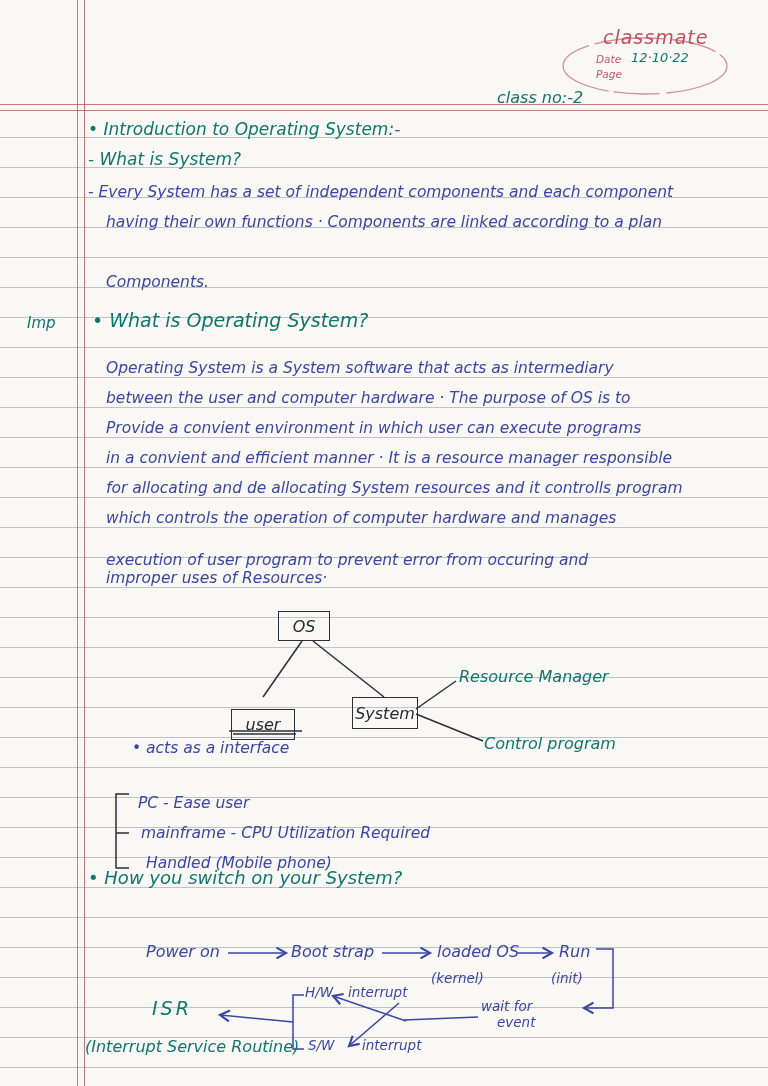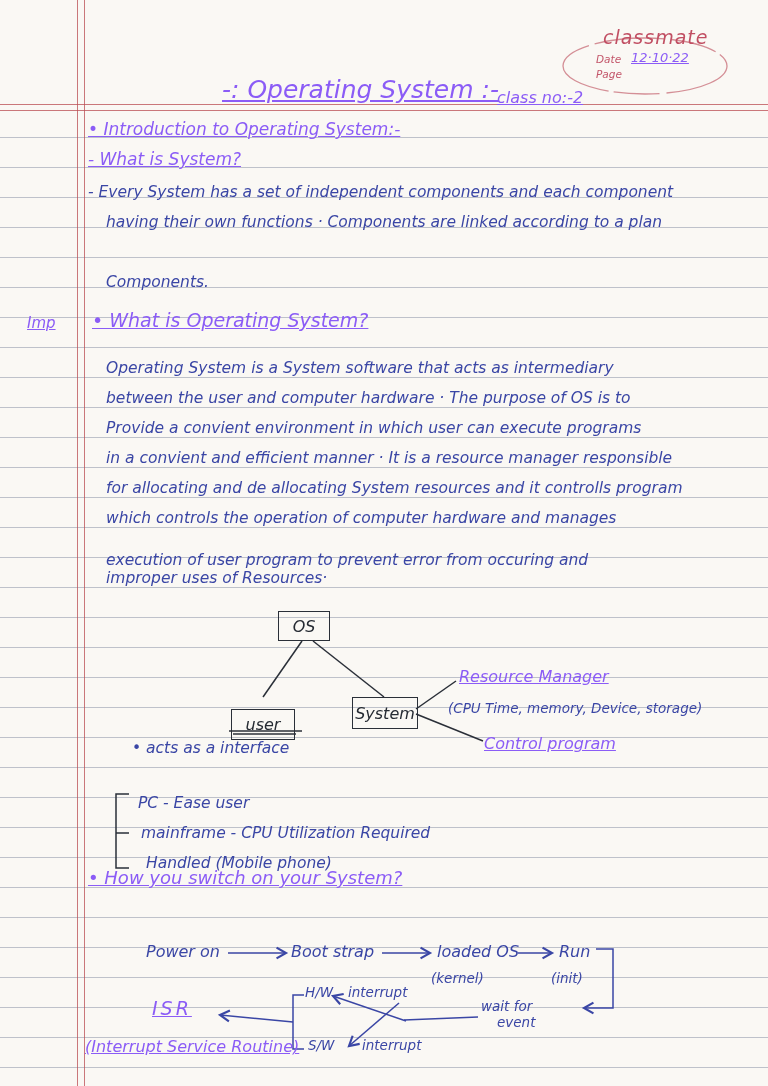--- a/index.html
+++ b/index.html
@@ -11,21 +11,21 @@
   .rules{
     position:absolute;left:0;top:137px;width:768px;height:946px;z-index:0;
     background:repeating-linear-gradient(to bottom,rgba(124,134,156,.48) 0 1px,transparent 1px 30px);
   }
   .vline,.hline{position:absolute;background:rgba(186,76,82,.75);z-index:1;}
   .vline{top:0;width:1px;height:1086px;}
   .hline{left:0;width:768px;height:1px;}
   svg.overlay{position:absolute;left:0;top:0;z-index:2;pointer-events:none;}
   .txt{position:absolute;white-space:nowrap;z-index:3;line-height:1.1;}
   .blue{color:#3a46a5;}
-  .black{color:#8b5cf6;text-decoration:underline;}
+  .black{color:#0f766e;}
   .brand{color:#c14f63;letter-spacing:1px;}
   .redsmall{color:#c3566a;}
   .box{
     position:absolute;z-index:3;border:1.6px solid #2a2f38;color:#262b33;
     display:flex;align-items:center;justify-content:center;background:transparent;
   }
   .b15{font-size:15.5px;}
   .b14{font-size:13.5px;}
 </style>
 </head>
@@ -69,21 +69,20 @@
       <path d="M304,995 H293 V1049 H304"></path>
       <path d="M293,1022 L220,1015" marker-end="url(#mB)"></path>
     </g>
   </svg>
 
   <div class="txt brand" style="left:603px;top:27px;font-size:19px;">classmate</div>
   <div class="txt redsmall" style="left:596px;top:54px;font-size:10.5px;">Date</div>
   <div class="txt black" style="left:631px;top:51px;font-size:13px;">12·10·22</div>
   <div class="txt redsmall" style="left:596px;top:69px;font-size:10.5px;">Page</div>
 
-  <div class="txt black" style="left:222px;top:76px;font-size:25px;">-: Operating System :-</div>
   <div class="txt black" style="left:497px;top:89px;font-size:16px;">class no:-2</div>
 
   <div class="txt black" style="left:88px;top:120px;font-size:17px;">• Introduction to Operating System:-</div>
   <div class="txt black" style="left:88px;top:150px;font-size:17px;">- What is System?</div>
   <div class="txt blue b15" style="left:88px;top:184px;">- Every System has a set of independent components and each component</div>
   <div class="txt blue b15" style="left:106px;top:214px;">having their own functions · Components are linked according to a plan</div>
   <div class="txt blue b15" style="left:106px;top:274px;">Components.</div>
 
   <div class="txt black" style="left:27px;top:315px;font-size:15px;">Imp</div>
   <div class="txt black" style="left:92px;top:310px;font-size:19px;">• What is Operating System?</div>
@@ -93,21 +92,20 @@
   <div class="txt blue b15" style="left:106px;top:450px;">in a convient and efficient manner · It is a resource manager responsible</div>
   <div class="txt blue b15" style="left:106px;top:480px;">for allocating and de allocating System resources and it controlls program</div>
   <div class="txt blue b15" style="left:106px;top:510px;">which controls the operation of computer hardware and manages</div>
   <div class="txt blue b15" style="left:106px;top:552px;">execution of user program to prevent error from occuring and</div>
   <div class="txt blue b15" style="left:106px;top:570px;">improper uses of Resources·</div>
 
   <div class="box" style="left:278px;top:611px;width:50px;height:28px;font-size:16px;">OS</div>
   <div class="box" style="left:231px;top:709px;width:62px;height:29px;font-size:16px;">user</div>
   <div class="box" style="left:352px;top:697px;width:64px;height:30px;font-size:16px;">System</div>
   <div class="txt black" style="left:459px;top:668px;font-size:16px;">Resource Manager</div>
-  <div class="txt blue b14" style="left:448px;top:701px;">(CPU Time, memory, Device, storage)</div>
   <div class="txt black" style="left:484px;top:735px;font-size:16px;">Control program</div>
 
   <div class="txt blue b15" style="left:132px;top:740px;">• acts as a interface</div>
 
   <div class="txt blue b15" style="left:138px;top:795px;">PC -  Ease user</div>
   <div class="txt blue b15" style="left:141px;top:825px;">mainframe - CPU Utilization Required</div>
   <div class="txt blue b15" style="left:146px;top:855px;">Handled (Mobile phone)</div>
 
   <div class="txt black" style="left:88px;top:868px;font-size:18px;">• How you switch on your System?</div>
   <div class="txt blue" style="left:146px;top:943px;font-size:16px;">Power on</div>

